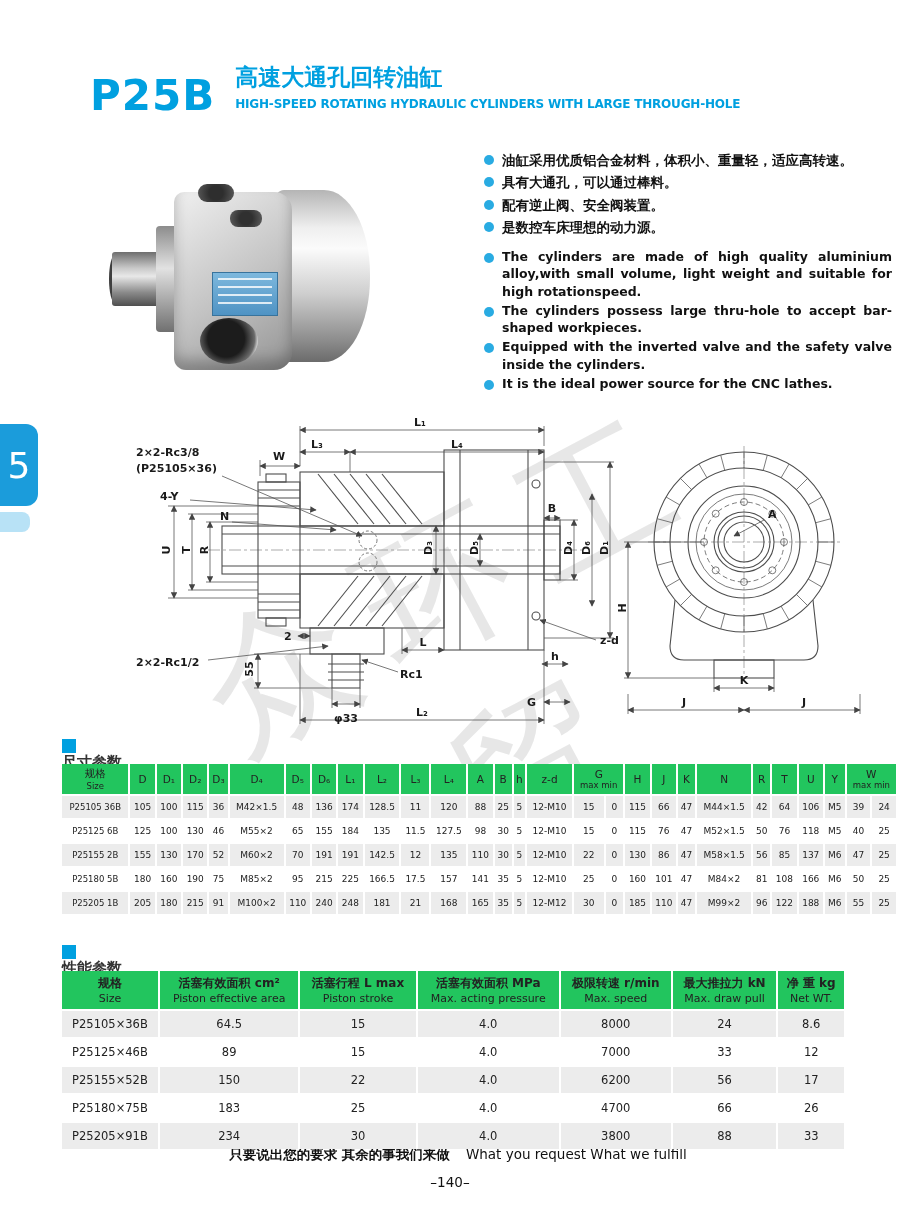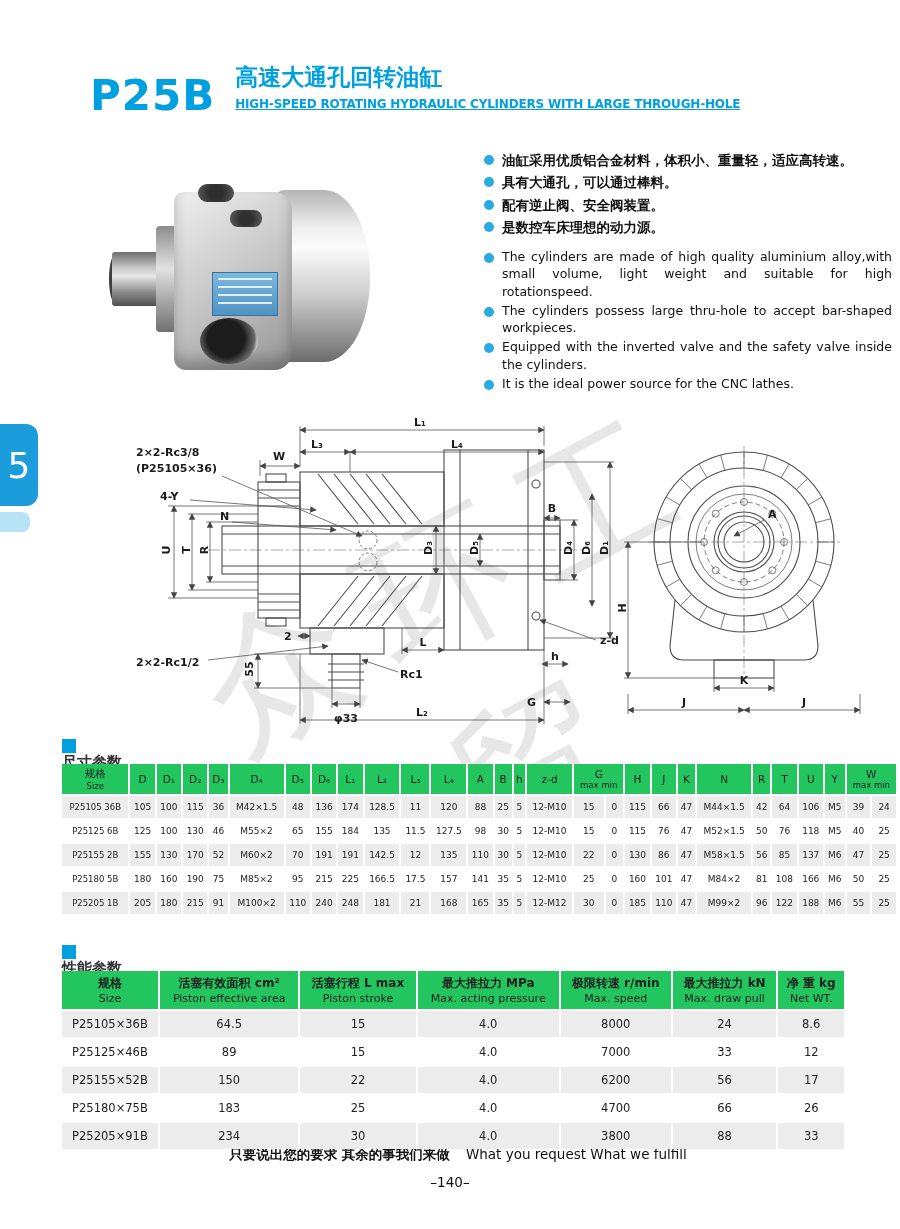--- a/index.html
+++ b/index.html
@@ -3,21 +3,21 @@
 <meta charset="utf-8">
 <style>
   html,body{margin:0;padding:0;background:#fff;}
   .page{position:relative;width:900px;height:1229px;background:#fff;overflow:hidden;
         font-family:"DejaVu Sans","Liberation Sans",sans-serif;color:#1a1a1a;}
 
   
   .hdr{position:absolute;left:90px;top:64px;display:flex;align-items:flex-start;}
   .hdr .model{font-size:42px;font-weight:bold;color:#00a0e0;line-height:1;margin-right:20px;margin-top:11px;letter-spacing:1px;}
   .hdr .title-cn{font-size:23px;font-weight:bold;color:#00a0e0;margin:0;line-height:1.2;}
-  .hdr .title-en{font-size:12px;font-weight:bold;color:#00a0e0;margin:5px 0 0 0;letter-spacing:-0.2px;line-height:1.2;text-decoration:underline;}
+  .hdr .title-en{font-size:12px;font-weight:bold;color:#00a0e0;margin:5px 0 0 0;letter-spacing:-0.2px;line-height:1.2;}
 
   
   .tab{position:absolute;left:0;top:424px;width:38px;height:82px;background:#1b9cdb;
        border-radius:0 12px 12px 0;color:#fff;font-size:36px;display:flex;align-items:center;justify-content:center;}
   .tab-strip{position:absolute;left:0;top:512px;width:30px;height:20px;background:#b8e2f6;border-radius:0 8px 8px 0;}
 
   
   .photo{position:absolute;left:112px;top:180px;width:260px;height:200px;}
   .photo div{position:absolute;}
   .p-shaft{left:0;top:72px;width:58px;height:54px;border-radius:3px;
@@ -41,21 +41,21 @@
     background:repeating-linear-gradient(180deg,rgba(255,255,255,.8) 0 2px,transparent 2px 8px);}
   .p-bore{left:88px;top:138px;width:58px;height:46px;border-radius:50%;
     background:radial-gradient(circle at 45% 45%,#1c1c1c 45%,#6a6a6a 70%,#cfcfcf 78%);}
 
   
   .features{position:absolute;left:484px;top:150px;width:408px;}
   .features ul{list-style:none;margin:0;padding:0;}
   .features ul.en{margin-top:11px;}
   .features li{position:relative;padding-left:18px;margin-bottom:2px;text-align:justify;}
   .features ul.cn li{font-size:13.5px;font-weight:bold;line-height:1.5;color:#111;}
-  .features ul.en li{font-size:12.5px;line-height:1.38;color:#111;}
+  .features ul.en li{font-size:12.5px;line-height:1.38;color:#111;font-weight:bold;}
   .features .dot{position:absolute;left:0;top:5px;width:10px;height:10px;border-radius:50%;background:#29abe2;}
 
   
   .watermark{position:absolute;left:200px;top:470px;width:600px;text-align:center;
     font-family:"DejaVu Serif","Liberation Serif",serif;font-size:150px;letter-spacing:30px;
     color:rgba(170,170,170,0.28);transform:rotate(-28deg);z-index:0;pointer-events:none;}
 
   
   .drawing{position:absolute;left:112px;top:410px;width:768px;height:332px;z-index:1;}
   .drawing svg{width:100%;height:100%;}
@@ -603,21 +603,21 @@
           </th>
           <th>
             <div class="h-main">活塞有效面积  cm²</div>
             <div class="h-sub">Piston effective area</div>
           </th>
           <th>
             <div class="h-main">活塞行程 L max</div>
             <div class="h-sub">Piston stroke</div>
           </th>
           <th>
-            <div class="h-main">最大推拉力 MPa</div>
+            <div class="h-main">活塞有效面积 MPa</div>
             <div class="h-sub">Max. acting pressure</div>
           </th>
           <th>
             <div class="h-main">极限转速 r/min</div>
             <div class="h-sub">Max. speed</div>
           </th>
           <th>
             <div class="h-main">最大推拉力 kN</div>
             <div class="h-sub">Max. draw pull</div>
           </th>

